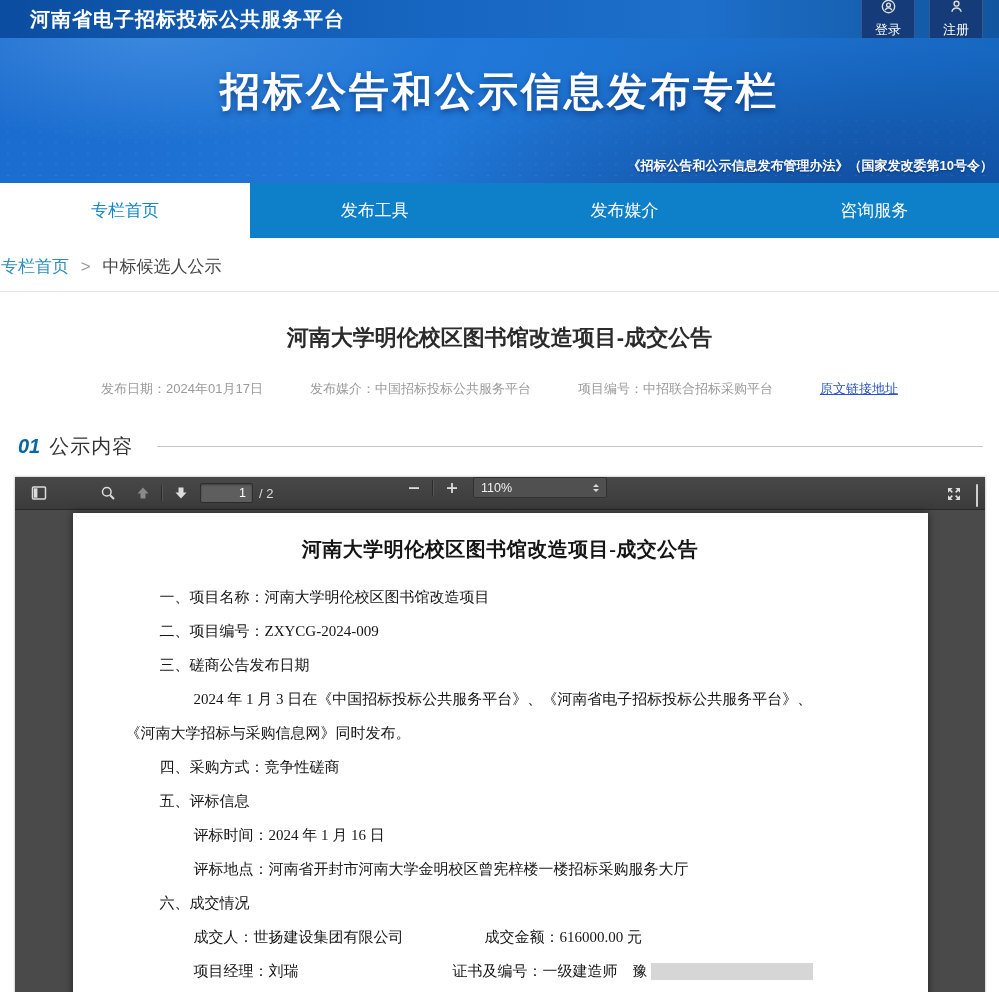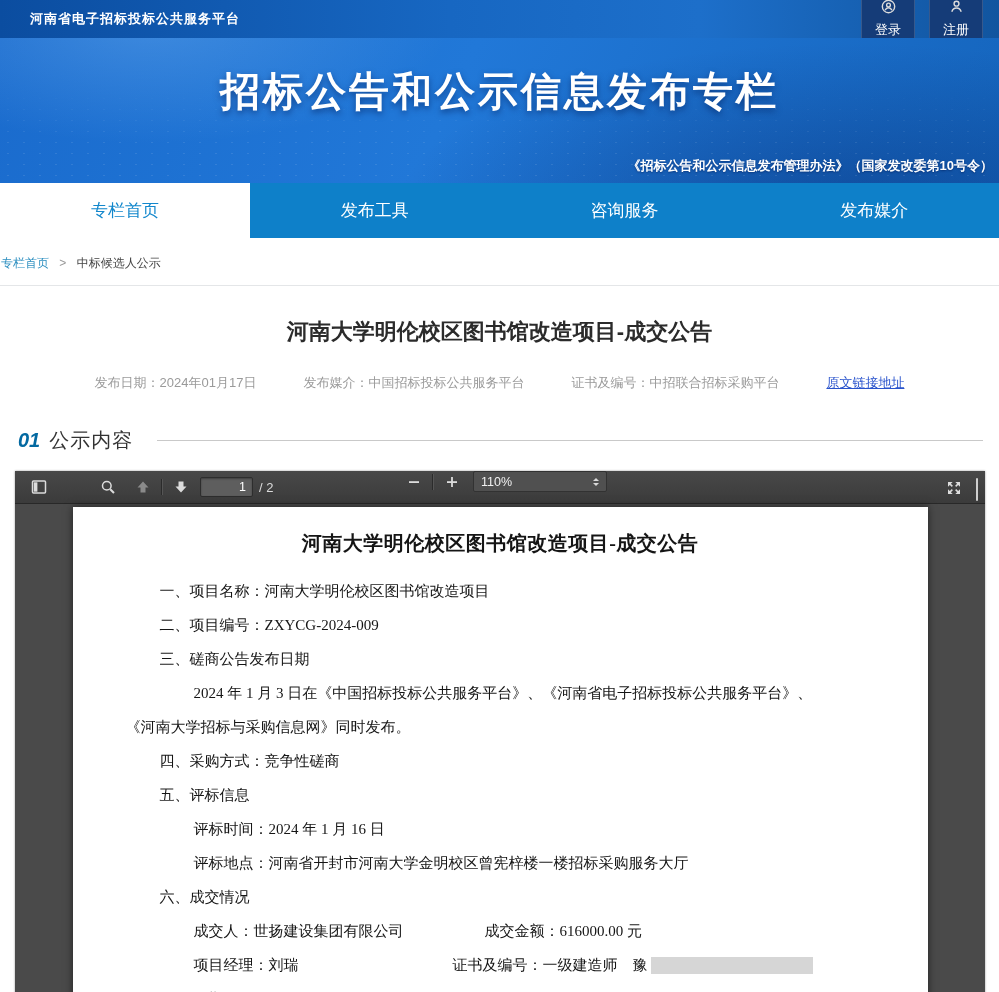--- a/index.html
+++ b/index.html
@@ -2,21 +2,21 @@
 <html><head>
 <meta charset="utf-8">
 <style>
   * { box-sizing: border-box; margin: 0; padding: 0; }
   html,body { width: 999px; height: 992px; overflow: hidden; background:#fff;
     font-family: "Liberation Sans", sans-serif; }
 
   
   .top-header { height:38px; display:flex; align-items:center; padding:0 16px 0 30px;
     background: linear-gradient(90deg,#0b4da0 0%, #1767c2 45%, #1d6fca 70%, #11559f 100%); }
-  .site-title { color:#fff; font-size:13px; font-weight:bold; letter-spacing:1px; }
+  .site-title { color:#fff; font-size:20px; font-weight:bold; letter-spacing:1px; }
   .hdr-actions { margin-left:auto; display:flex; gap:14px; }
   .hdr-btn { display:flex; align-items:center; gap:7px; background:#153c78; color:#fff;
     font-size:13px; padding:5px 13px; border-radius:3px; border:1px solid rgba(255,255,255,.15); cursor:pointer;flex-direction:column; }
   .hdr-btn svg { width:15px; height:15px; stroke:#fff; fill:none; stroke-width:1.4; }
 
   
   .banner { position:relative; height:145px;
     background:
       radial-gradient(ellipse 500px 200px at 15% -10%, rgba(140,200,255,.30), transparent 60%),
       radial-gradient(ellipse 700px 260px at 85% 120%, rgba(6,40,110,.45), transparent 65%),
@@ -32,21 +32,21 @@
   .banner-sub { position:absolute; right:6px; bottom:8px; color:#fff; font-size:13px;
     font-weight:bold; text-shadow:0 1px 2px rgba(0,30,90,.6); }
 
   
   .nav { height:55px; display:flex; background:#0e80c9; }
   .tab { width:249.75px; text-align:center; line-height:55px; font-size:17px;
     color:#fff; cursor:pointer; }
   .tab.active { background:#fff; color:#1287cc; }
 
   
-  .crumb-row { padding:17px 0 13px 1px; font-size:12px; color:#555;
+  .crumb-row { padding:17px 0 13px 1px; font-size:17px; color:#555;
     border-bottom:1px solid #e4e6e8; }
   .crumb-link { color:#2d8fc0; cursor:pointer; }
   .crumb-sep { margin:0 7px; color:#999; }
   .crumb-cur { color:#444; }
 
   
   .art-title { margin-top:31px; text-align:center; font-size:22px; font-weight:bold; color:#2b2b2b; }
   .meta-row { margin-top:27px; display:flex; justify-content:center; align-items:flex-start;
     column-gap:47px; font-size:13px; color:#9a9a9a; }
   .meta-item span { color:#9a9a9a; }
@@ -129,41 +129,41 @@
 </div>
 
 <div class="banner">
   <div class="banner-title">招标公告和公示信息发布专栏</div>
   <div class="banner-sub">《招标公告和公示信息发布管理办法》（国家发改委第10号令）</div>
 </div>
 
 <div class="nav">
   <div class="tab active">专栏首页</div>
   <div class="tab">发布工具</div>
+  <div class="tab">发布媒介</div>
   <div class="tab">咨询服务</div>
-  <div class="tab">发布媒介</div>
 </div>
 
 <div class="crumb-row">
   <span class="crumb-link">专栏首页</span>
   <span class="crumb-sep">&gt;</span>
   <span class="crumb-cur">中标候选人公示</span>
 </div>
 
 <div class="art-title">河南大学明伦校区图书馆改造项目-成交公告</div>
 
 <div class="meta-row">
   <div class="meta-item">
     <span>发布日期：</span><span>2024年01月17日</span>
   </div>
   <div class="meta-item">
     <span>发布媒介：</span><span>中国招标投标公共服务平台</span>
   </div>
   <div class="meta-item">
-    <span>证书及编号：</span><span>中招联合招标采购平台</span>
+    <span>项目编号：</span><span>中招联合招标采购平台</span>
   </div>
   <span class="src-link">原文链接地址</span>
 </div>
 
 <div class="sec-head">
   <span class="sec-num">01</span>
   <span class="sec-title">公示内容</span>
   <span class="sec-line"></span>
 </div>
 

